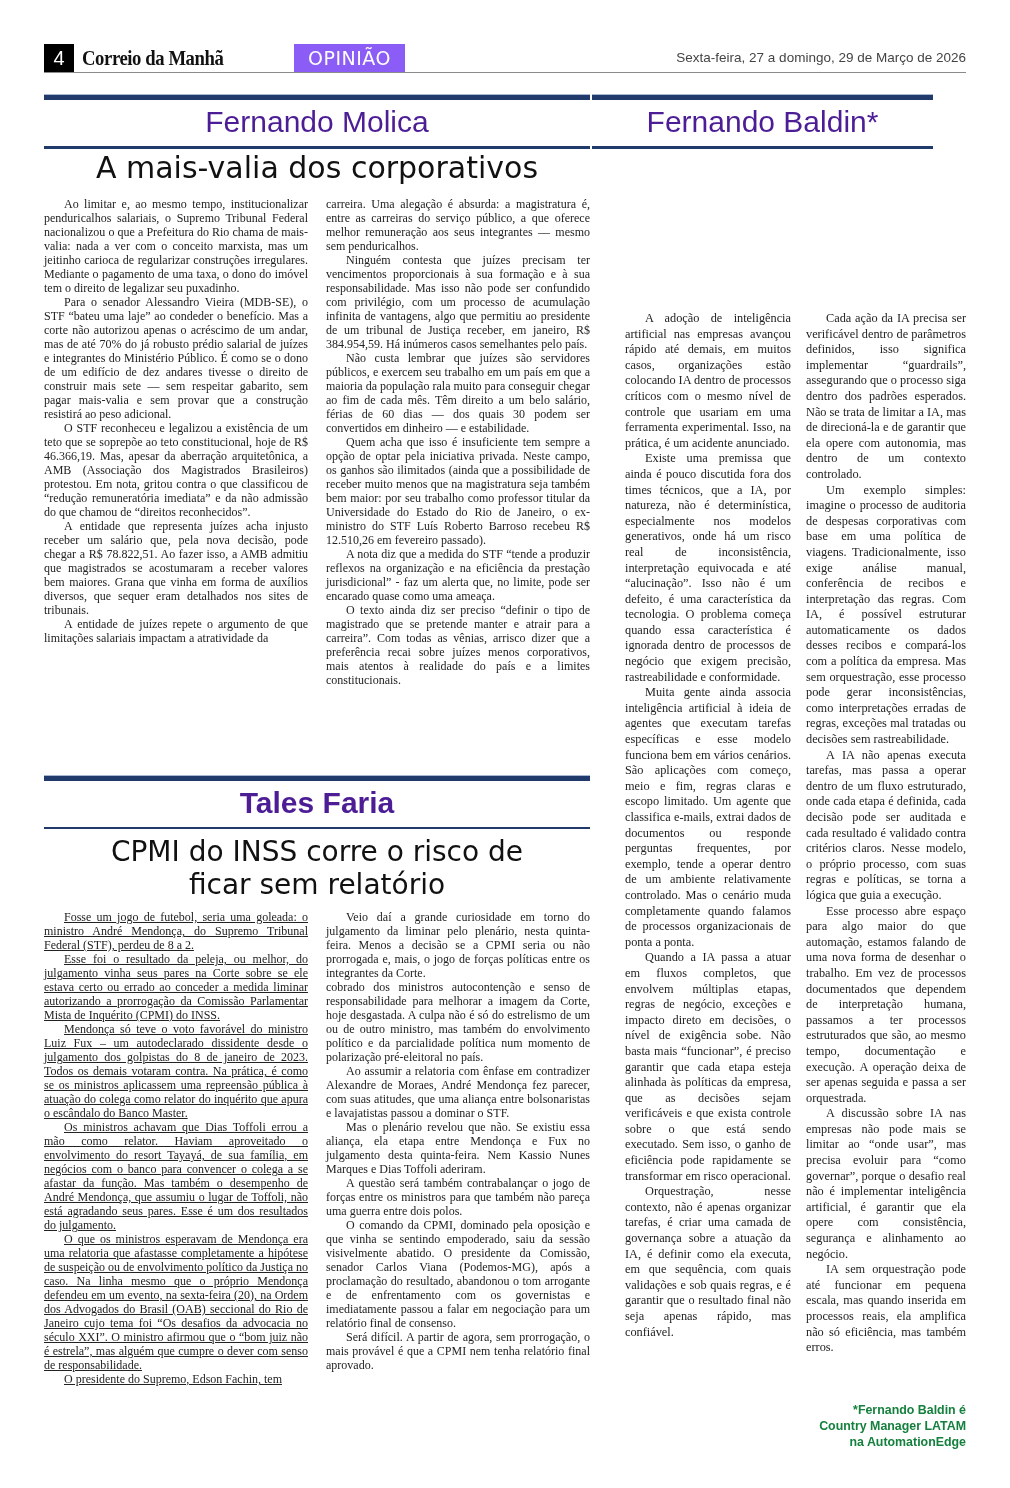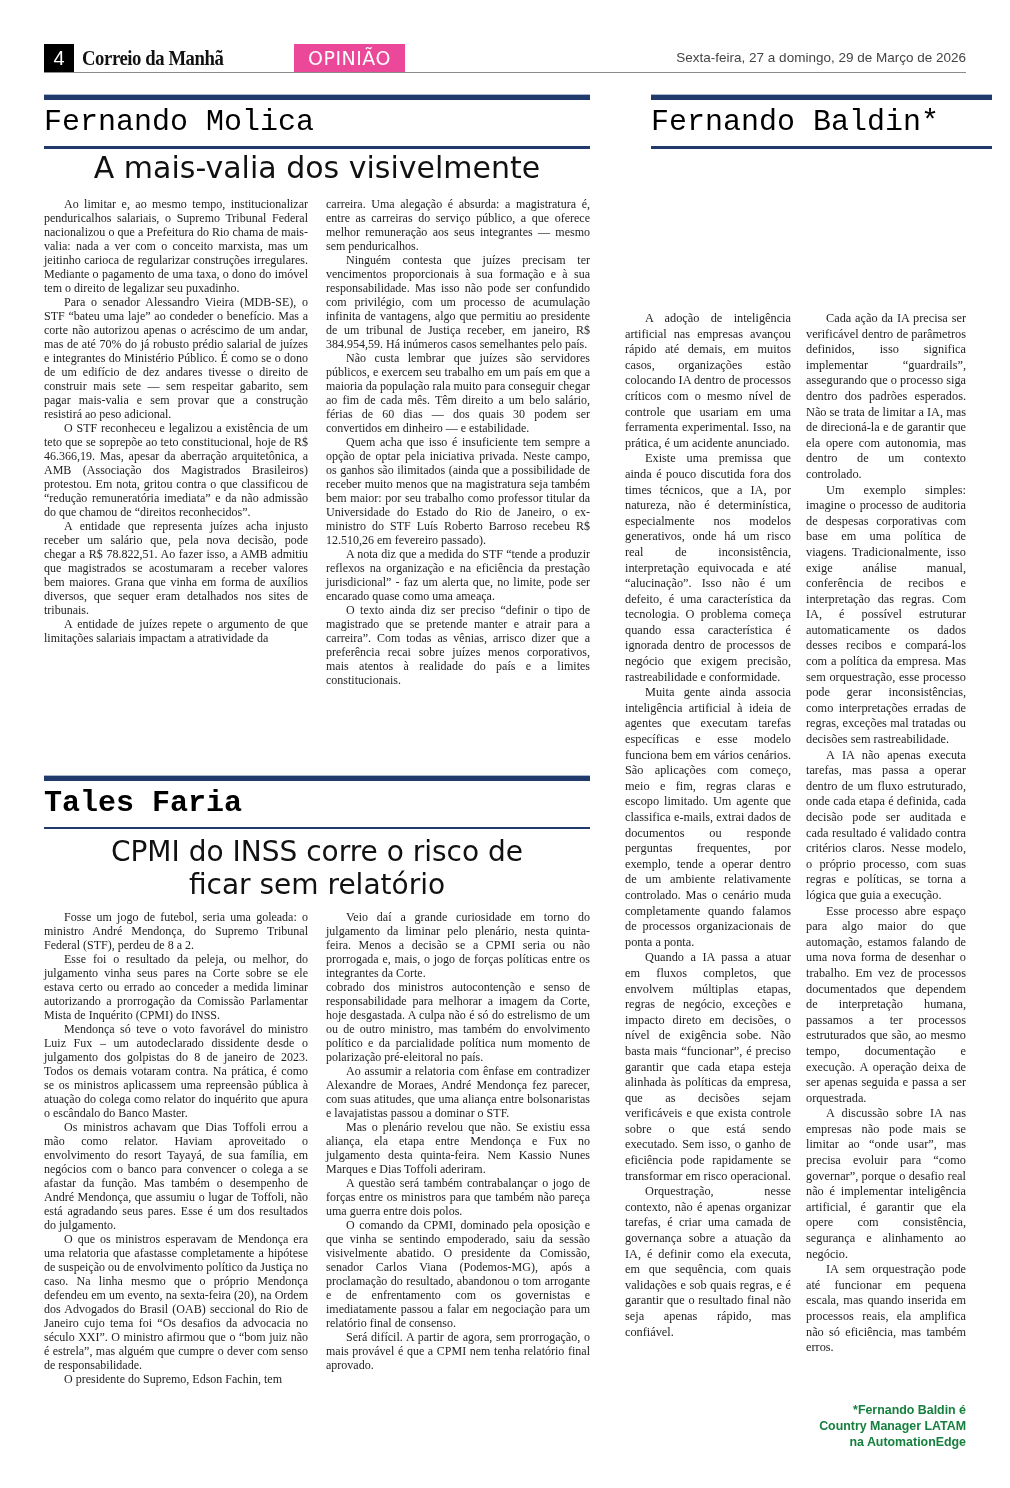--- a/index.html
+++ b/index.html
@@ -3,28 +3,28 @@
 <meta charset="utf-8">
 <style>
   html, body { margin: 0; padding: 0; background: #ffffff; }
   body { width: 1010px; height: 1488px; position: relative; overflow: hidden; color: #111; }
   .page { position: absolute; left: 0; top: 0; width: 1010px; height: 1488px; }
 
   
   .masthead { position: absolute; left: 44px; top: 44px; width: 922px; height: 28px; border-bottom: 1px solid #8a8a8a; }
   .page-num { position: absolute; left: 0; top: 0; width: 30px; height: 28px; background: #000; color: #fff; font-family: "Liberation Sans", sans-serif; font-size: 20px; line-height: 28px; text-align: center; }
   .paper-name { position: absolute; left: 38px; top: 1px; font-family: "Liberation Serif", serif; font-weight: bold; font-size: 22px; line-height: 26px; letter-spacing: -0.5px; transform: scaleX(0.85); transform-origin: left center; }
-  .section-tag { position: absolute; left: 250px; top: 0; height: 28px; padding: 0 14px; background: #ec4899; color: #fff; font-family: "DejaVu Sans", sans-serif; font-size: 19px; line-height: 28px; letter-spacing: 0.5px; }
+  .section-tag { position: absolute; left: 250px; top: 0; height: 28px; padding: 0 14px; background: #8b5cf6; color: #fff; font-family: "DejaVu Sans", sans-serif; font-size: 19px; line-height: 28px; letter-spacing: 0.5px; }
   .pub-date { position: absolute; right: 0; top: 6px; font-family: "Liberation Sans", sans-serif; font-size: 13.5px; color: #444; }
 
   
   .col-head { position: absolute; }
   .rule-top { height: 5px; background: #1f3a6b; border-top: 1px solid #a9b8d0; }
   .rule-bot { height: 3px; background: #1f3a6b; }
-  .author { font-family: Liberation Mono, monospace; font-size: 30px; text-align: left; line-height: 44px; height: 46px; color: #000000; }
+  .author { font-family: Liberation Sans, sans-serif; font-size: 30px; text-align: center; line-height: 44px; height: 46px; color: #4c1d95; }
   .headline { position: absolute; font-family: "DejaVu Sans", sans-serif; font-weight: normal; text-align: center; color: #111; }
 
   
   .body-col { position: absolute; font-family: "Liberation Serif", serif; font-size: 12px; line-height: 14px; text-align: justify; hyphens: auto; color: #222; }
   .body-col p { margin: 0; text-indent: 20px; }
   .credit { position: absolute; font-family: Liberation Sans, sans-serif; font-weight: bold; font-size: 12.4px; line-height: 16px; text-align: right; color: #15803d; }
 </style>
 </head>
 <body>
 
@@ -35,21 +35,21 @@
     <div class="paper-name">Correio da Manhã</div>
     <div class="section-tag">OPINIÃO</div>
     <div class="pub-date">Sexta-feira, 27 a domingo, 29 de Março de 2026</div>
   </div>
 
   <div class="col-head" style="left:44px; top:94px; width:546px;">
     <div class="rule-top"></div>
     <div class="author">Fernando Molica</div>
     <div class="rule-bot"></div>
   </div>
-  <div class="headline" style="left:44px; top:150px; width:546px; font-size:30px; line-height:36px;">A mais-valia dos visivelmente</div>
+  <div class="headline" style="left:44px; top:150px; width:546px; font-size:30px; line-height:36px;">A mais-valia dos corporativos</div>
 
   <div class="body-col" style="left:44px; top:197px; width:264px;">
     <p>Ao limitar e, ao mesmo tempo, institucionalizar penduricalhos salariais, o Supremo Tribunal Federal nacionalizou o que a Prefeitura do Rio chama de mais-valia: nada a ver com o conceito marxista, mas um jeitinho carioca de regularizar construções irregulares. Mediante o pagamento de uma taxa, o dono do imóvel tem o direito de legalizar seu puxadinho.</p>
     <p>Para o senador Alessandro Vieira (MDB-SE), o STF “bateu uma laje” ao condeder o benefício. Mas a corte não autorizou apenas o acréscimo de um andar, mas de até 70% do já robusto prédio salarial de juízes e integrantes do Ministério Público. É como se o dono de um edifício de dez andares tivesse o direito de construir mais sete — sem respeitar gabarito, sem pagar mais-valia e sem provar que a construção resistirá ao peso adicional.</p>
     <p>O STF reconheceu e legalizou a existência de um teto que se soprepõe ao teto constitucional, hoje de R$ 46.366,19. Mas, apesar da aberração arquitetônica, a AMB (Associação dos Magistrados Brasileiros) protestou. Em nota, gritou contra o que classificou de “redução remuneratória imediata” e da não admissão do que chamou de “direitos reconhecidos”.</p>
     <p>A entidade que representa juízes acha injusto receber um salário que, pela nova decisão, pode chegar a R$ 78.822,51. Ao fazer isso, a AMB admitiu que magistrados se acostumaram a receber valores bem maiores. Grana que vinha em forma de auxílios diversos, que sequer eram detalhados nos sites de tribunais.</p>
     <p>A entidade de juízes repete o argumento de que limitações salariais impactam a atratividade da</p>
   </div>
   <div class="body-col" style="left:326px; top:197px; width:264px;">
     <p style="text-indent:0">carreira. Uma alegação é absurda: a magistratura é, entre as carreiras do serviço público, a que oferece melhor remuneração aos seus integrantes — mesmo sem penduricalhos.</p>
@@ -60,39 +60,39 @@
     <p>O texto ainda diz ser preciso “definir o tipo de magistrado que se pretende manter e atrair para a carreira”. Com todas as vênias, arrisco dizer que a preferência recai sobre juízes menos corporativos, mais atentos à realidade do país e a limites constitucionais.</p>
   </div>
 
   <div class="col-head" style="left:44px; top:775px; width:546px;">
     <div class="rule-top"></div>
     <div class="author" style="font-weight:bold;">Tales Faria</div>
     <div class="rule-bot" style="height:2px;"></div>
   </div>
   <div class="headline" style="left:110px; top:835px; width:414px; font-size:28px; line-height:33px;">CPMI do INSS corre o risco de ficar sem relatório</div>
 
-  <div class="body-col" style="left:44px; top:910px; width:264px;">
+  <div class="body-col" style="left:44px; top:910px; width:264px;text-decoration:underline;">
     <p>Fosse um jogo de futebol, seria uma goleada: o ministro André Mendonça, do Supremo Tribunal Federal (STF), perdeu de 8 a 2.</p>
     <p>Esse foi o resultado da peleja, ou melhor, do julgamento vinha seus pares na Corte sobre se ele estava certo ou errado ao conceder a medida liminar autorizando a prorrogação da Comissão Parlamentar Mista de Inquérito (CPMI) do INSS.</p>
     <p>Mendonça só teve o voto favorável do ministro Luiz Fux – um autodeclarado dissidente desde o julgamento dos golpistas do 8 de janeiro de 2023. Todos os demais votaram contra. Na prática, é como se os ministros aplicassem uma repreensão pública à atuação do colega como relator do inquérito que apura o escândalo do Banco Master.</p>
     <p>Os ministros achavam que Dias Toffoli errou a mão como relator. Haviam aproveitado o envolvimento do resort Tayayá, de sua família, em negócios com o banco para convencer o colega a se afastar da função. Mas também o desempenho de André Mendonça, que assumiu o lugar de Toffoli, não está agradando seus pares. Esse é um dos resultados do julgamento.</p>
     <p>O que os ministros esperavam de Mendonça era uma relatoria que afastasse completamente a hipótese de suspeição ou de envolvimento político da Justiça no caso. Na linha mesmo que o próprio Mendonça defendeu em um evento, na sexta-feira (20), na Ordem dos Advogados do Brasil (OAB) seccional do Rio de Janeiro cujo tema foi “Os desafios da advocacia no século XXI”. O ministro afirmou que o “bom juiz não é estrela”, mas alguém que cumpre o dever com senso de responsabilidade.</p>
     <p>O presidente do Supremo, Edson Fachin, tem</p>
   </div>
   <div class="body-col" style="left:326px; top:910px; width:264px;">
     <p>Veio daí a grande curiosidade em torno do julgamento da liminar pelo plenário, nesta quinta-feira. Menos a decisão se a CPMI seria ou não prorrogada e, mais, o jogo de forças políticas entre os integrantes da Corte.</p>
     <p style="text-indent:0">cobrado dos ministros autocontenção e senso de responsabilidade para melhorar a imagem da Corte, hoje desgastada. A culpa não é só do estrelismo de um ou de outro ministro, mas também do envolvimento político e da parcialidade política num momento de polarização pré-eleitoral no país.</p>
     <p>Ao assumir a relatoria com ênfase em contradizer Alexandre de Moraes, André Mendonça fez parecer, com suas atitudes, que uma aliança entre bolsonaristas e lavajatistas passou a dominar o STF.</p>
     <p>Mas o plenário revelou que não. Se existiu essa aliança, ela etapa entre Mendonça e Fux no julgamento desta quinta-feira. Nem Kassio Nunes Marques e Dias Toffoli aderiram.</p>
     <p>A questão será também contrabalançar o jogo de forças entre os ministros para que também não pareça uma guerra entre dois polos.</p>
     <p>O comando da CPMI, dominado pela oposição e que vinha se sentindo empoderado, saiu da sessão visivelmente abatido. O presidente da Comissão, senador Carlos Viana (Podemos-MG), após a proclamação do resultado, abandonou o tom arrogante e de enfrentamento com os governistas e imediatamente passou a falar em negociação para um relatório final de consenso.</p>
     <p>Será difícil. A partir de agora, sem prorrogação, o mais provável é que a CPMI nem tenha relatório final aprovado.</p>
   </div>
 
-  <div class="col-head" style="left:651px; top:94px; width:341px;">
+  <div class="col-head" style="left:592px; top:94px; width:341px;">
     <div class="rule-top"></div>
     <div class="author">Fernando Baldin*</div>
     <div class="rule-bot"></div>
   </div>
 
   <div class="body-col" style="left:625px; top:311px; width:166px; font-size:12.3px; line-height:15.6px;">
     <p>A adoção de inteligência artificial nas empresas avançou rápido até demais, em muitos casos, organizações estão colocando IA dentro de processos críticos com o mesmo nível de controle que usariam em uma ferramenta experimental. Isso, na prática, é um acidente anunciado.</p>
     <p>Existe uma premissa que ainda é pouco discutida fora dos times técnicos, que a IA, por natureza, não é determinística, especialmente nos modelos generativos, onde há um risco real de inconsistência, interpretação equivocada e até “alucinação”. Isso não é um defeito, é uma característica da tecnologia. O problema começa quando essa característica é ignorada dentro de processos de negócio que exigem precisão, rastreabilidade e conformidade.</p>
     <p>Muita gente ainda associa inteligência artificial à ideia de agentes que executam tarefas específicas e esse modelo funciona bem em vários cenários. São aplicações com começo, meio e fim, regras claras e escopo limitado. Um agente que classifica e-mails, extrai dados de documentos ou responde perguntas frequentes, por exemplo, tende a operar dentro de um ambiente relativamente controlado. Mas o cenário muda completamente quando falamos de processos organizacionais de ponta a ponta.</p>
     <p>Quando a IA passa a atuar em fluxos completos, que envolvem múltiplas etapas, regras de negócio, exceções e impacto direto em decisões, o nível de exigência sobe. Não basta mais “funcionar”, é preciso garantir que cada etapa esteja alinhada às políticas da empresa, que as decisões sejam verificáveis e que exista controle sobre o que está sendo executado. Sem isso, o ganho de eficiência pode rapidamente se transformar em risco operacional.</p>

